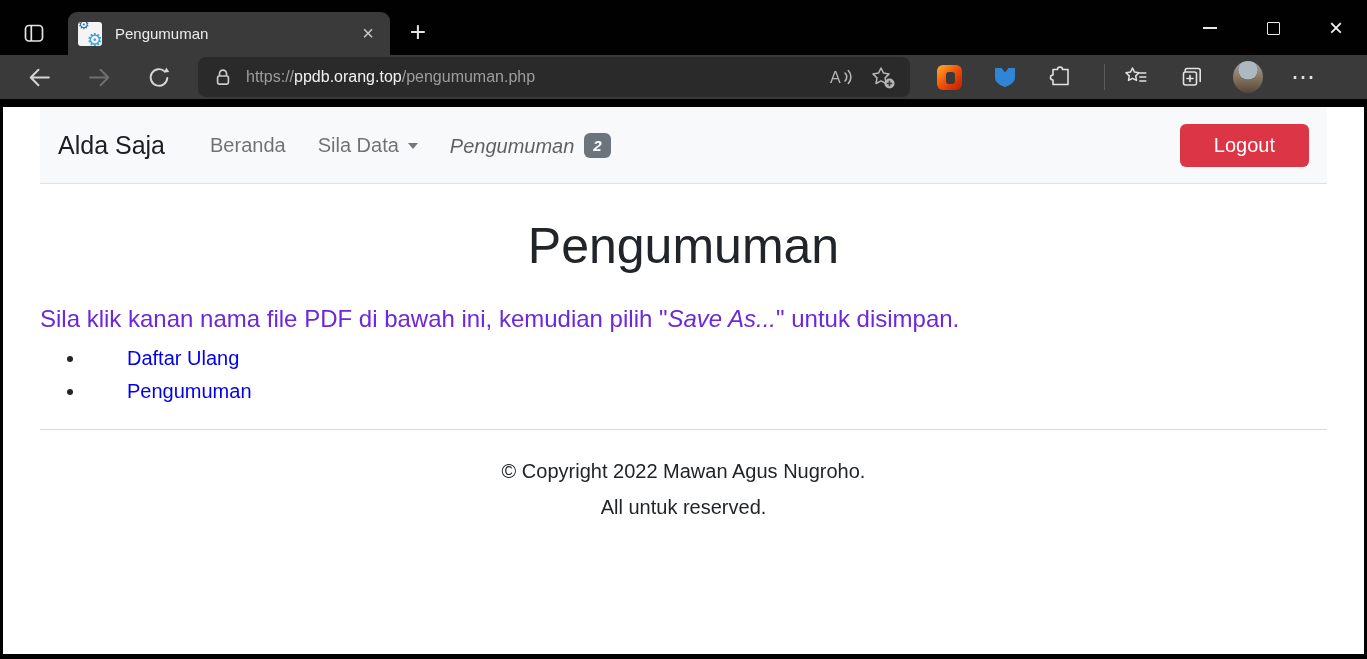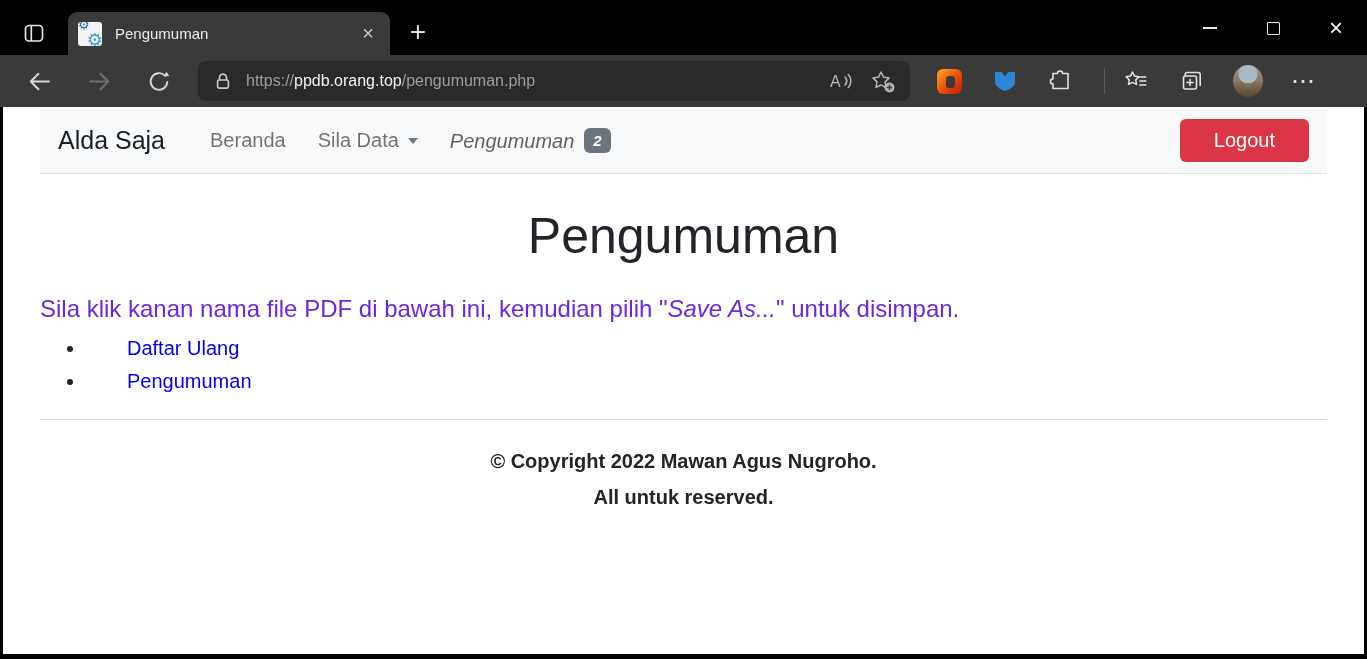--- a/index.html
+++ b/index.html
@@ -20,53 +20,53 @@
   .tab-title{color:#ececec;font-size:15px;flex:1;white-space:nowrap;overflow:hidden;}
   .tab-close{color:#c9c9c9;font-size:20px;width:24px;height:24px;line-height:22px;text-align:center;border-radius:4px;cursor:pointer;}
   .newtab-btn{position:absolute;left:402px;top:17px;width:32px;height:32px;color:#e3e3e3;font-size:28px;font-weight:300;line-height:30px;text-align:center;cursor:pointer;}
   .win-controls{position:absolute;right:6px;top:7px;display:flex;}
   .win-btn{width:50px;height:42px;display:flex;align-items:center;justify-content:center;margin-left:13px;cursor:pointer;}
   .glyph-min{width:14px;height:2px;background:#e8e8e8;}
   .glyph-max{width:13px;height:13px;border:1.6px solid #e8e8e8;border-radius:1px;}
   .glyph-close{color:#eee;font-size:24px;font-weight:300;line-height:20px;}
 
   
-  .toolbar{position:absolute;top:55px;left:0;right:0;height:52px;background:var(--toolbar);display:flex;align-items:center;}
+  .toolbar{position:absolute;top:55px;left:0;right:0;height:44px;background:var(--toolbar);display:flex;align-items:center;}
   .tool-btn{width:34px;height:34px;display:flex;align-items:center;justify-content:center;cursor:pointer;flex:none;}
   .address-bar{margin-left:22px;width:712px;height:40px;background:var(--addressbar);border-radius:8px;display:flex;align-items:center;padding:0 10px;cursor:text;flex:none;}
   .url{font-size:16px;color:#9d9d9d;white-space:nowrap;overflow:hidden;flex:1;margin-left:6px;}
   .url .host{color:#f1f1f1;}
   .ext-area{display:flex;align-items:center;margin-left:24px;}
   .ext-btn{width:30px;height:32px;display:flex;align-items:center;justify-content:center;margin-right:26px;cursor:pointer;flex:none;}
   .vsep{width:1px;height:26px;background:#5c5c5c;margin:0 16px 0 2px;}
   .office-logo{position:relative;width:25px;height:25px;border-radius:6px;background:linear-gradient(135deg,#ffb02e 0%,#f2590b 45%,#d93202 75%,#b7240b 100%);}
   .office-logo::after{content:"";position:absolute;left:9px;top:7px;width:9px;height:12px;border-radius:3px;background:var(--toolbar);}
   .avatar{width:32px;height:32px;border-radius:50%;background:
       radial-gradient(circle at 50% 28%,#adb9c2 0 34%,rgba(0,0,0,0) 35%),
       linear-gradient(180deg,#98a3ab 0%,#8d7c66 45%,#544738 100%);}
   .more-dots{color:#e3e3e3;font-size:24px;letter-spacing:2px;line-height:10px;}
 
   
   .page{position:absolute;top:107px;left:3px;right:3px;bottom:5px;background:#fff;color:#212529;overflow:hidden;}
   .page-inner{margin:0 37px;}
-  .site-nav{display:flex;align-items:center;height:67px;background:var(--navbar_bg);border-bottom:1px solid #dfe1e2;padding:0 18px;}
+  .site-nav{display:flex;align-items:center;height:77px;background:var(--navbar_bg);border-bottom:1px solid #dfe1e2;padding:0 18px;}
   .brand{font-size:25px;color:#1b1f22;margin-right:23px;cursor:pointer;white-space:nowrap;}
   .nav-link{font-size:20px;color:rgba(0,0,0,.55);padding:0 10px;margin-left:12px;cursor:pointer;white-space:nowrap;}
   .nav-link.active{color:rgba(0,0,0,.62);font-style:italic;}
   .caret{display:inline-block;margin-left:9px;vertical-align:3px;border-left:5.5px solid transparent;border-right:5.5px solid transparent;border-top:6px solid #72777b;}
   .badge{display:inline-block;background:var(--badge);color:#fff;font-size:15px;font-weight:bold;padding:5px 9px;border-radius:6px;margin-left:10px;vertical-align:2px;line-height:1;}
   .spacer{flex:1;}
   .logout-btn{background:var(--danger);color:#fff;font-size:20px;padding:10px 34px;border:none;border-radius:6px;cursor:pointer;font-family:inherit;}
   .page-title{font-size:50px;font-weight:500;text-align:center;margin:33px 0 30px;color:#212529;}
   .instruction{font-size:24px;margin:0 0 14px;color:#6d28d9;}
   .pdf-list{margin:0 0 26px;padding-left:46px;font-size:20px;}
   .pdf-list li{margin:0 0 10px;line-height:23px;}
   .pdf-list a{color:var(--link);text-decoration:none;cursor:pointer;margin-left:41px;}
   .rule{border:none;border-top:1px solid #dadada;margin:0 0 30px;}
-  .site-footer{text-align:center;font-size:20px;font-weight:bold;}
+  .site-footer{text-align:center;font-size:20px;}
   .site-footer p{margin:0 0 13px;}
   svg{display:block;}
 </style>
 </head>
 <body>
 
 <div class="browser">
 
   <div class="titlebar">
     <div class="tab-actions-btn">

